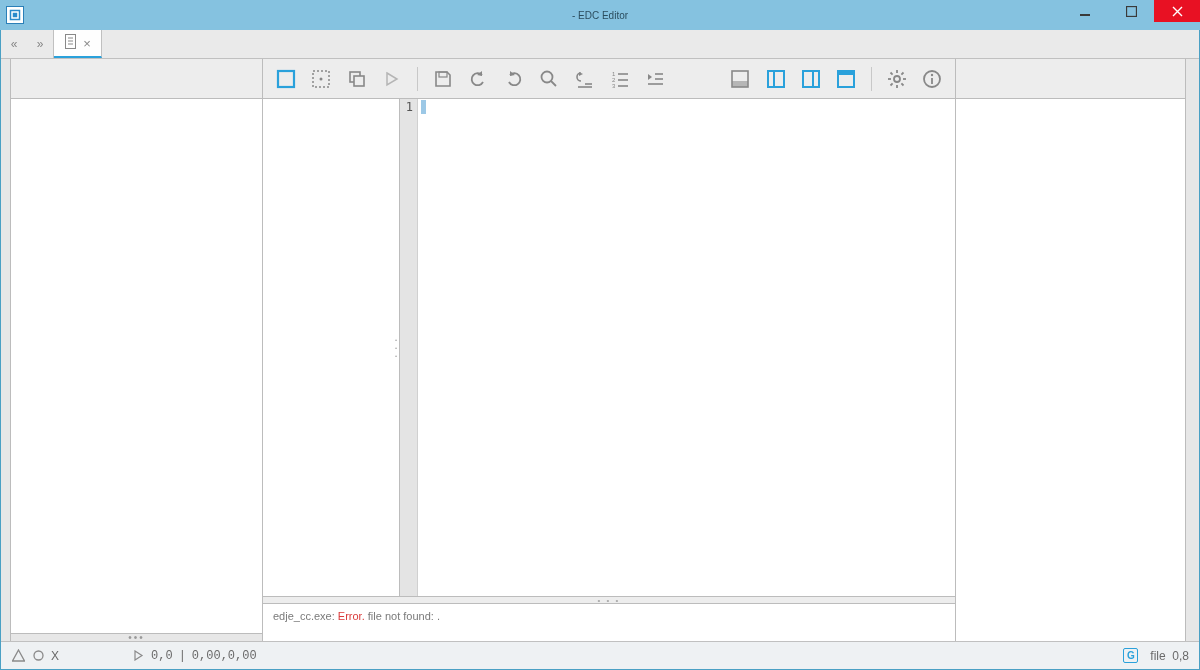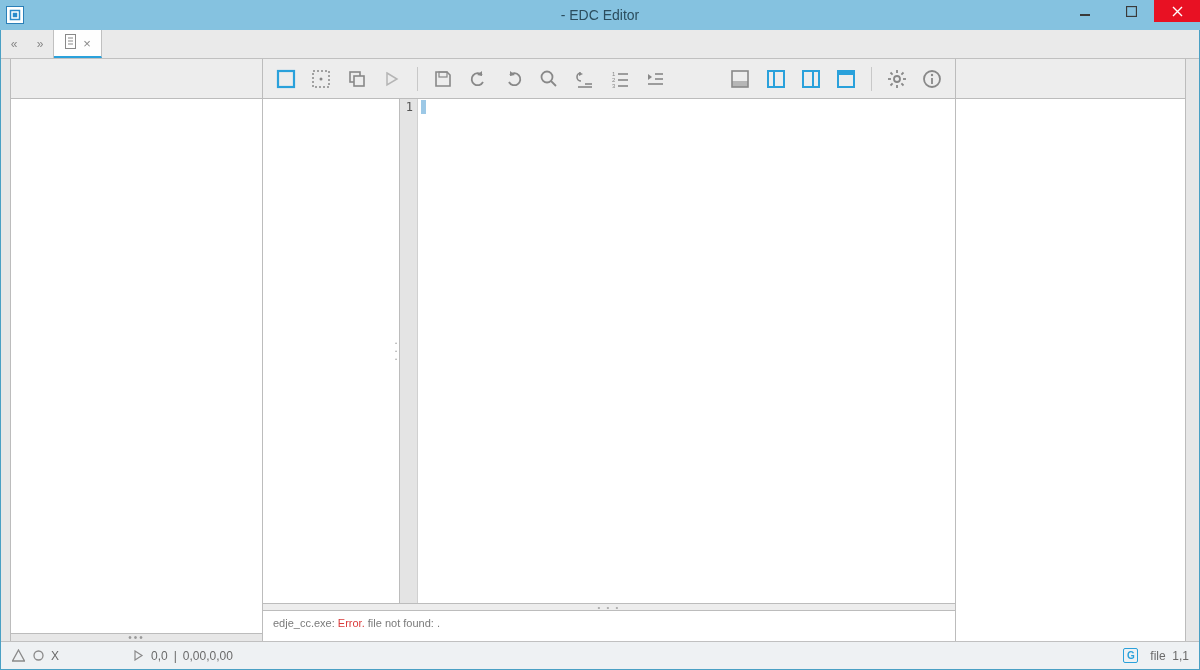--- a/index.html
+++ b/index.html
@@ -2,21 +2,21 @@
 <html><head>
   <meta charset="utf-8">
   <style>
     *{box-sizing:border-box;margin:0;padding:0;}
     body{font-family:"Segoe UI",Tahoma,sans-serif;font-size:12px;background:#85c2e0;width:1200px;height:670px;overflow:hidden;}
     .titlebar{height:30px;background:#85c2e0;display:flex;align-items:center;justify-content:space-between;padding:0 0 0 6px;}
     .titlebar-left{display:flex;align-items:center;gap:6px;}
     .app-icon{width:18px;height:18px;background:#fff;border:1px solid #2a7fb8;display:flex;align-items:center;justify-content:center;}
     .app-icon svg{width:12px;height:12px;}
     .title-container{position:absolute;left:50%;transform:translateX(-50%);}
-    .titlebar-title{color:#2b4d5e;font-size:14px;margin-top:48px;}
+    .titlebar-title{color:#2b4d5e;font-size:10px;margin-top:48px;}
     .titlebar-buttons{display:flex;height:100%;}
     .title-btn{width:46px;height:22px;display:flex;align-items:center;justify-content:center;cursor:pointer;}
     .title-btn.close{background:#e81123;}
     .title-btn.min svg,.title-btn.max svg{color:#3a3a3a;}
     .title-btn.close svg{color:#fff;}
     .window-outer{background:#e7e7e7;border:1px solid #4aa0c4;border-top:none;height:640px;display:flex;flex-direction:column;}
     .tab-strip{height:29px;background:#eaeaea;border-bottom:1px solid #c0c0c0;display:flex;align-items:stretch;}
     .nav-group{display:flex;border-right:1px solid #c0c0c0;}
     .nav-btn{width:26px;display:flex;align-items:center;justify-content:center;color:#888;cursor:pointer;}
     .tab{width:48px;border-right:1px solid #c0c0c0;border-bottom:2px solid #2aa1db;background:#fefefe;display:flex;align-items:center;justify-content:center;gap:6px;}
@@ -34,29 +34,29 @@
     .tbtn.accent{color:#2aa1db;}
     .tsep{width:1px;height:24px;background:#c8c8c8;margin:0 2px;}
     .editor-row{flex:1;display:flex;min-height:0;}
     .preview-pane{width:137px;background:#fff;border-right:1px solid #bcbcbc;position:relative;}
     .vgrip{position:absolute;right:-1px;top:50%;transform:translateY(-50%);display:flex;flex-direction:column;gap:2px;color:#aaa;font-size:6px;cursor:ew-resize;padding:6px 3px;}
     .editor{flex:1;background:#fff;display:flex;font-family:Consolas,monospace;font-size:12px;}
     .gutter{width:18px;background:#e4e4e4;text-align:right;padding:1px 4px 0 0;color:#555;border-right:1px solid #d0d0d0;}
     .code-area{flex:1;padding:1px 0 0 3px;position:relative;}
     .cursor{display:inline-block;width:5px;height:14px;background:#9cc8e6;vertical-align:top;}
     .hgrip{height:8px;background:#ededed;display:flex;align-items:center;justify-content:center;color:#aaa;font-size:8px;letter-spacing:2px;cursor:ns-resize;border-top:1px solid #bcbcbc;border-bottom:1px solid #bcbcbc;}
-    .console{height:30px;background:#fff;padding:6px 10px;color:#7a7a7a;font-size:11px;}
+    .console{height:37px;background:#fff;padding:6px 10px;color:#7a7a7a;font-size:11px;}
     .console .err{color:#da3b3b;}
     .right-gutter{width:14px;background:#e7e7e7;border-left:1px solid #bcbcbc;}
     .right-panel{width:230px;background:#e7e7e7;border-left:1px solid #bcbcbc;display:flex;flex-direction:column;}
     .rp-head{height:40px;border-bottom:1px solid #bcbcbc;background:#ededed;}
     .rp-body{flex:1;background:#fff;}
     .statusbar{height:28px;background:#eef1f3;border-top:1px solid #c0c0c0;display:flex;align-items:center;padding:0 10px;color:#6a6a6a;font-size:12px;gap:12px;}
     .statusbar .sb-left{display:flex;align-items:center;gap:6px;}
-    .statusbar .sb-mid{margin-left:60px;display:flex;align-items:center;gap:6px;}
+    .statusbar .sb-mid{margin-left:60px;display:flex;align-items:center;gap:6px;font-family:Liberation Mono, monospace;}
     .statusbar .sb-right{margin-left:auto;display:flex;align-items:center;gap:12px;}
     .sb-icon{width:14px;height:14px;display:inline-flex;align-items:center;justify-content:center;}
     .gbox{width:15px;height:15px;border:1.5px solid #2aa1db;display:flex;align-items:center;justify-content:center;color:#2aa1db;font-size:10px;font-weight:600;border-radius:2px;}
   </style>
 </head>
 <body>
 
 <div class="titlebar">
   <div class="titlebar-left">
     <div class="app-icon">
@@ -299,18 +299,18 @@
           </svg>
         </span>
       <span>0,0</span>
       <span>|</span>
       <span>0,00,0,00</span>
     </div>
     <div class="sb-right">
       <span class="gbox">G</span>
       <span>
         <span>file</span>&nbsp;
-        <span>1,1</span>
+        <span>0,8</span>
       </span>
     </div>
   </div>
 
 </div>
 
 </body></html>

